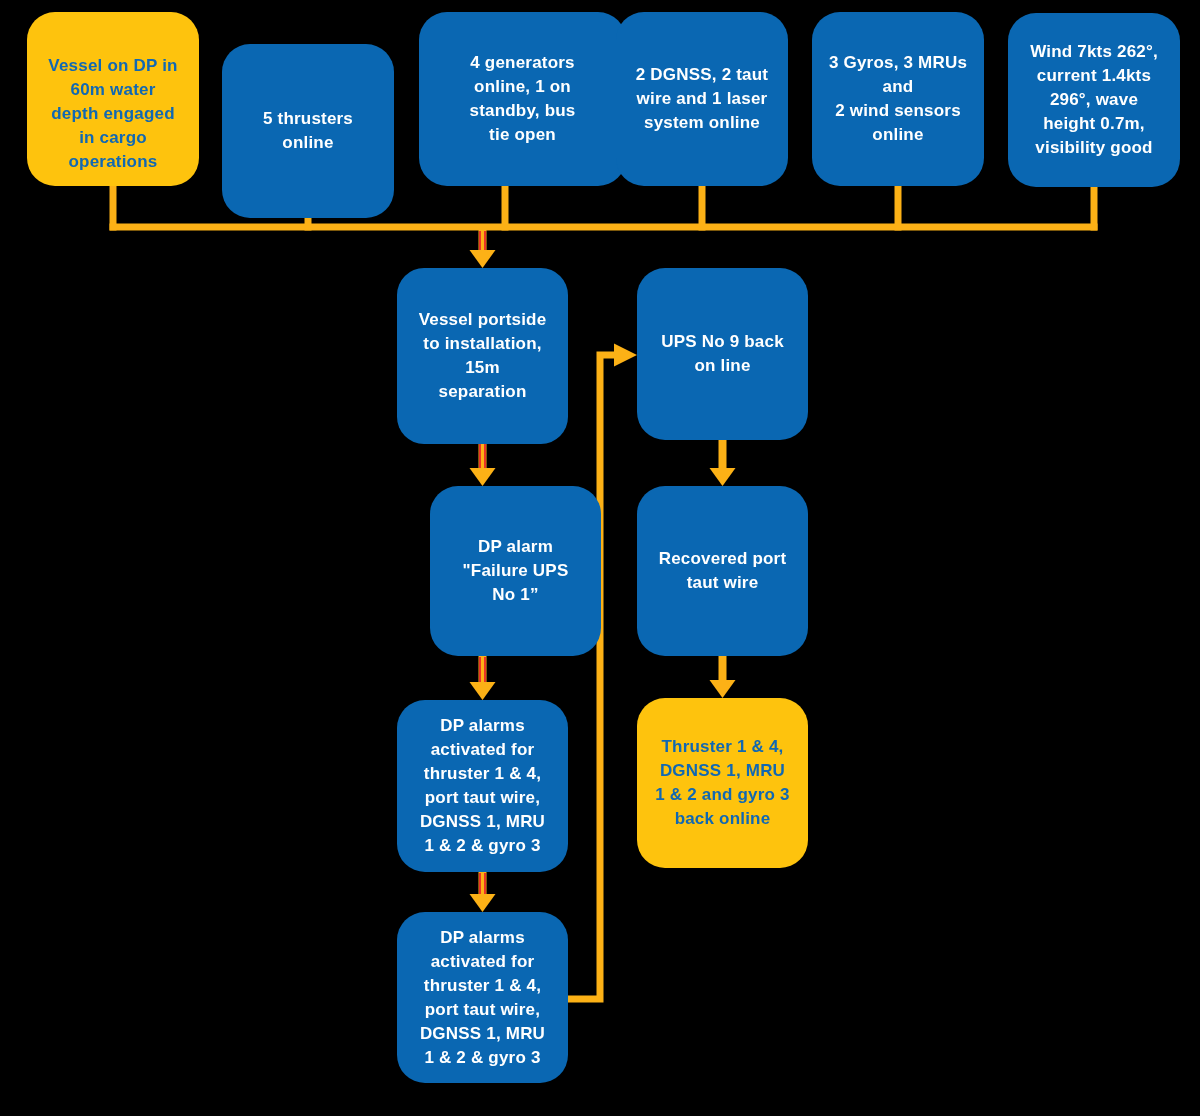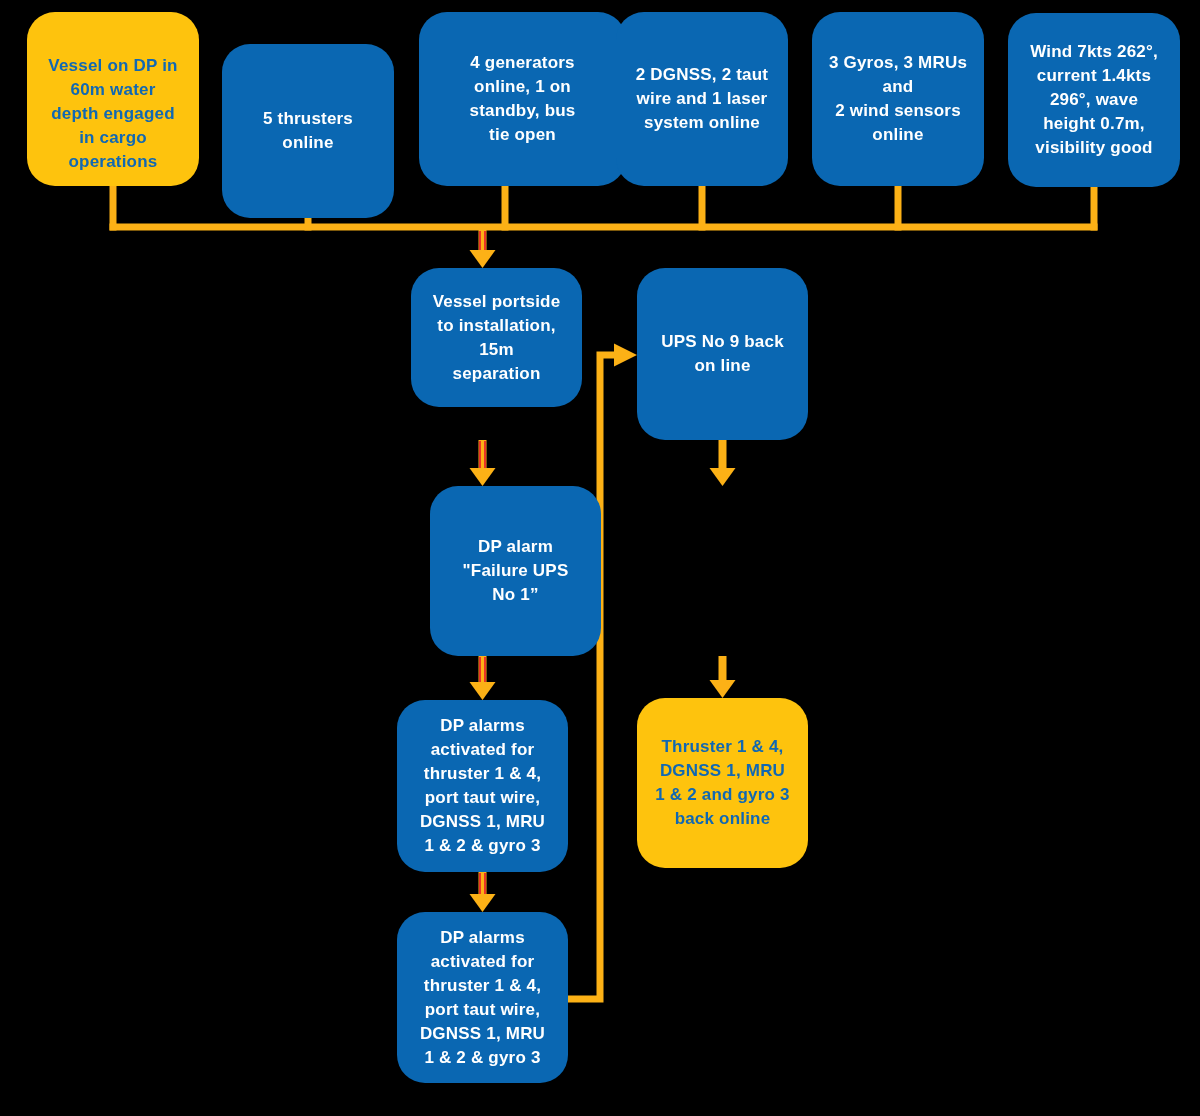--- a/index.html
+++ b/index.html
@@ -161,21 +161,21 @@
   </div>
 
   <div class="node blue" style="left:1008px; top:13px; width:172px; height:174px;">
     <span class="node-text">Wind 7kts 262°,
 current 1.4kts
 296°, wave
 height 0.7m,
 visibility good</span>
   </div>
 
-  <div class="node blue" style="left:411px; top:268px; width:171px; height:139px;">
+  <div class="node blue" style="left:397px; top:268px; width:171px; height:176px;border-radius:27px;">
     <span class="node-text">Vessel portside
 to installation,
 15m
 separation</span>
   </div>
 
   <div class="node blue" style="left:397px; top:486px; width:171px; height:170px;margin-left:33px;">
     <span class="node-text">DP alarm
 "Failure UPS
 No 1”</span>
@@ -197,20 +197,24 @@
 port taut wire,
 DGNSS 1, MRU
 1 &amp; 2 &amp; gyro 3</span>
   </div>
 
   <div class="node blue" style="left:637px; top:268px; width:171px; height:172px;">
     <span class="node-text">UPS No 9 back
 on line</span>
   </div>
 
+  <div class="node blue" style="left:637px; top:486px; width:171px; height:170px;">
+    <span class="node-text">Recovered port
+taut wire</span>
+  </div>
 
   <div class="node yellow" style="left:637px; top:698px; width:171px; height:170px;">
     <span class="node-text">Thruster 1 &amp; 4,
 DGNSS 1, MRU
 1 &amp; 2 and gyro 3
 back online</span>
   </div>
 
 </div>
 

